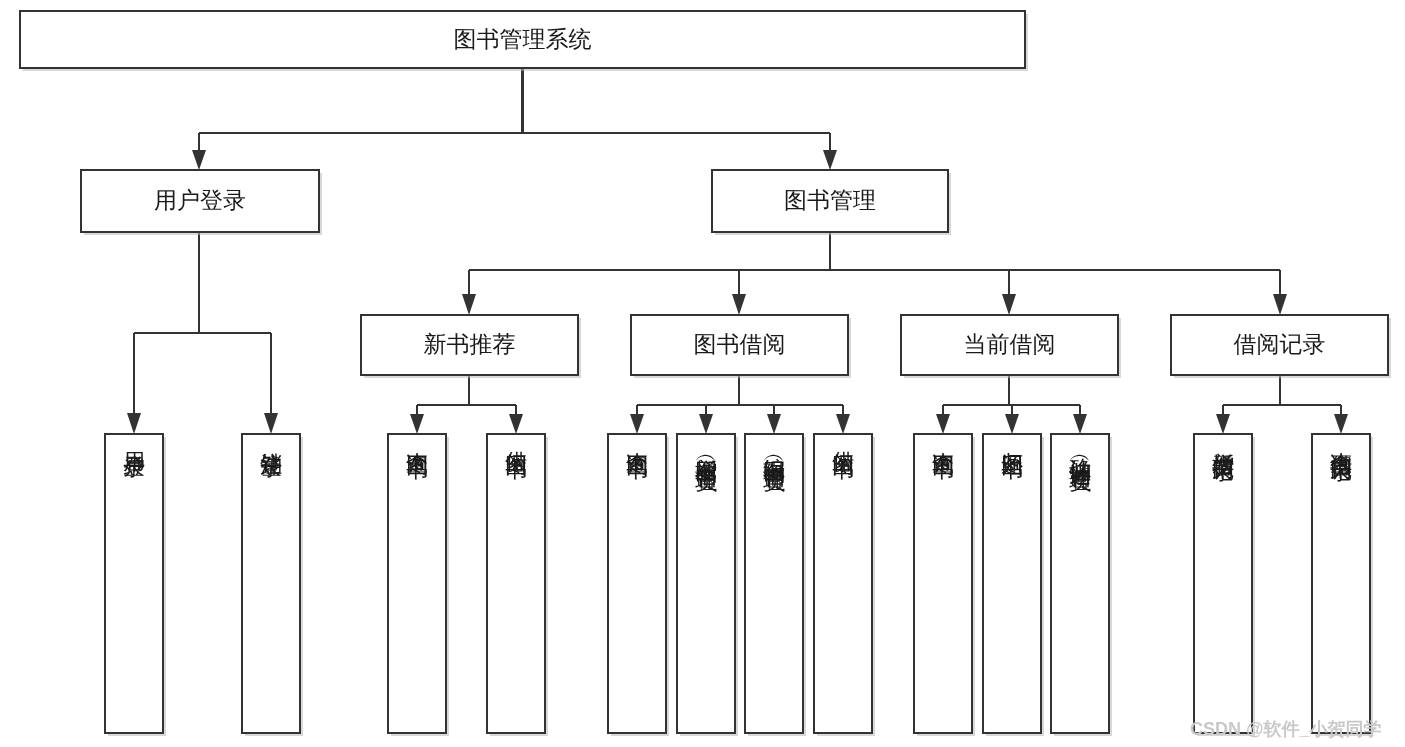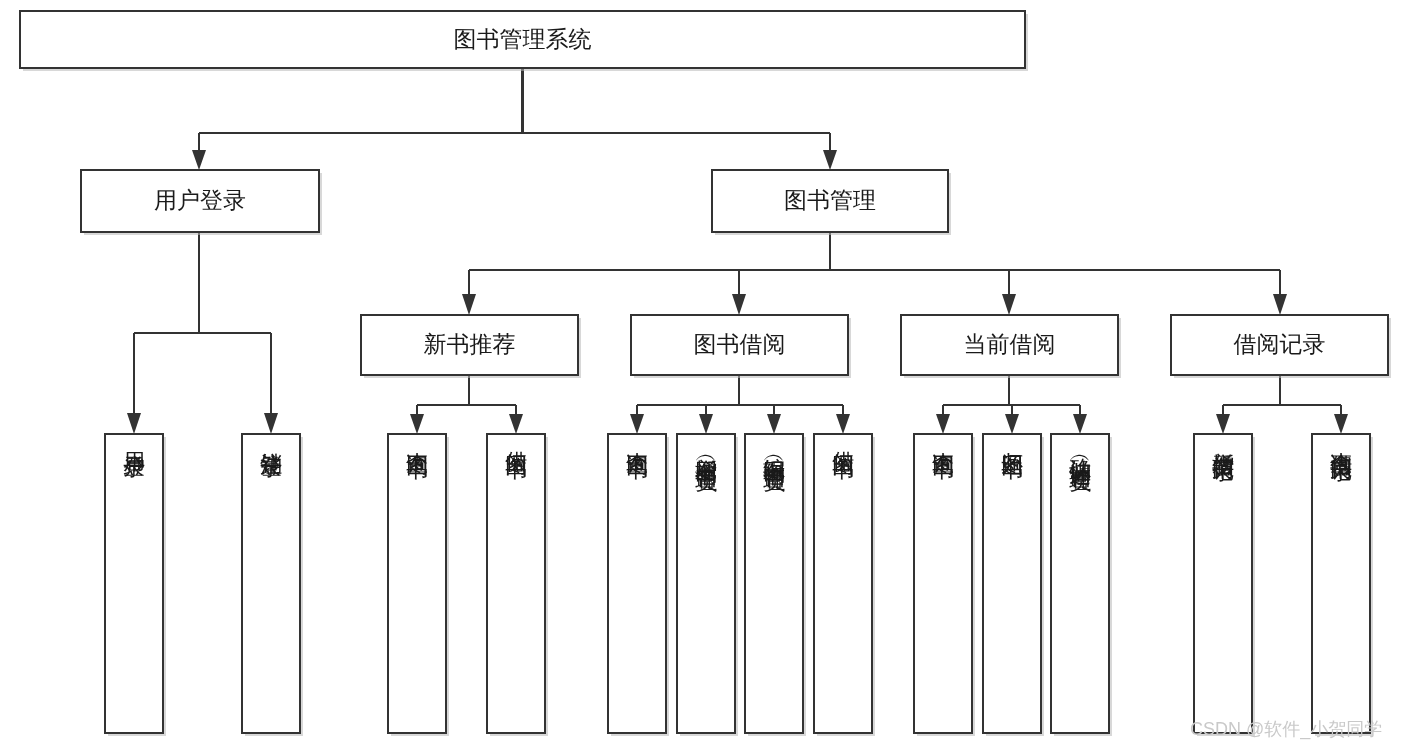--- a/index.html
+++ b/index.html
@@ -249,15 +249,15 @@
   <div class="vert-label" style="left:914px; top:434px; width:58px; height:299px;">查询图书</div>
 
   <div class="vert-label" style="left:983px; top:434px; width:58px; height:299px;">归还图书</div>
 
   <div class="vert-label" style="left:1051px; top:434px; width:58px; height:299px; justify-content:flex-start; padding-top:6px; box-sizing:border-box;">确认归还（管理员）</div>
 
   <div class="vert-label" style="left:1194px; top:434px; width:58px; height:299px;">新增借阅记录</div>
 
   <div class="vert-label" style="left:1312px; top:434px; width:58px; height:299px;">查询借阅记录</div>
 
-  <div class="watermark" style="left:1190px; top:717px;">CSDN @软件_小贺同学</div>
+  <div class="watermark" style="left:1190px; top:717px;font-weight:bold;">CSDN @软件_小贺同学</div>
 
 </div>
 
 </body></html>

